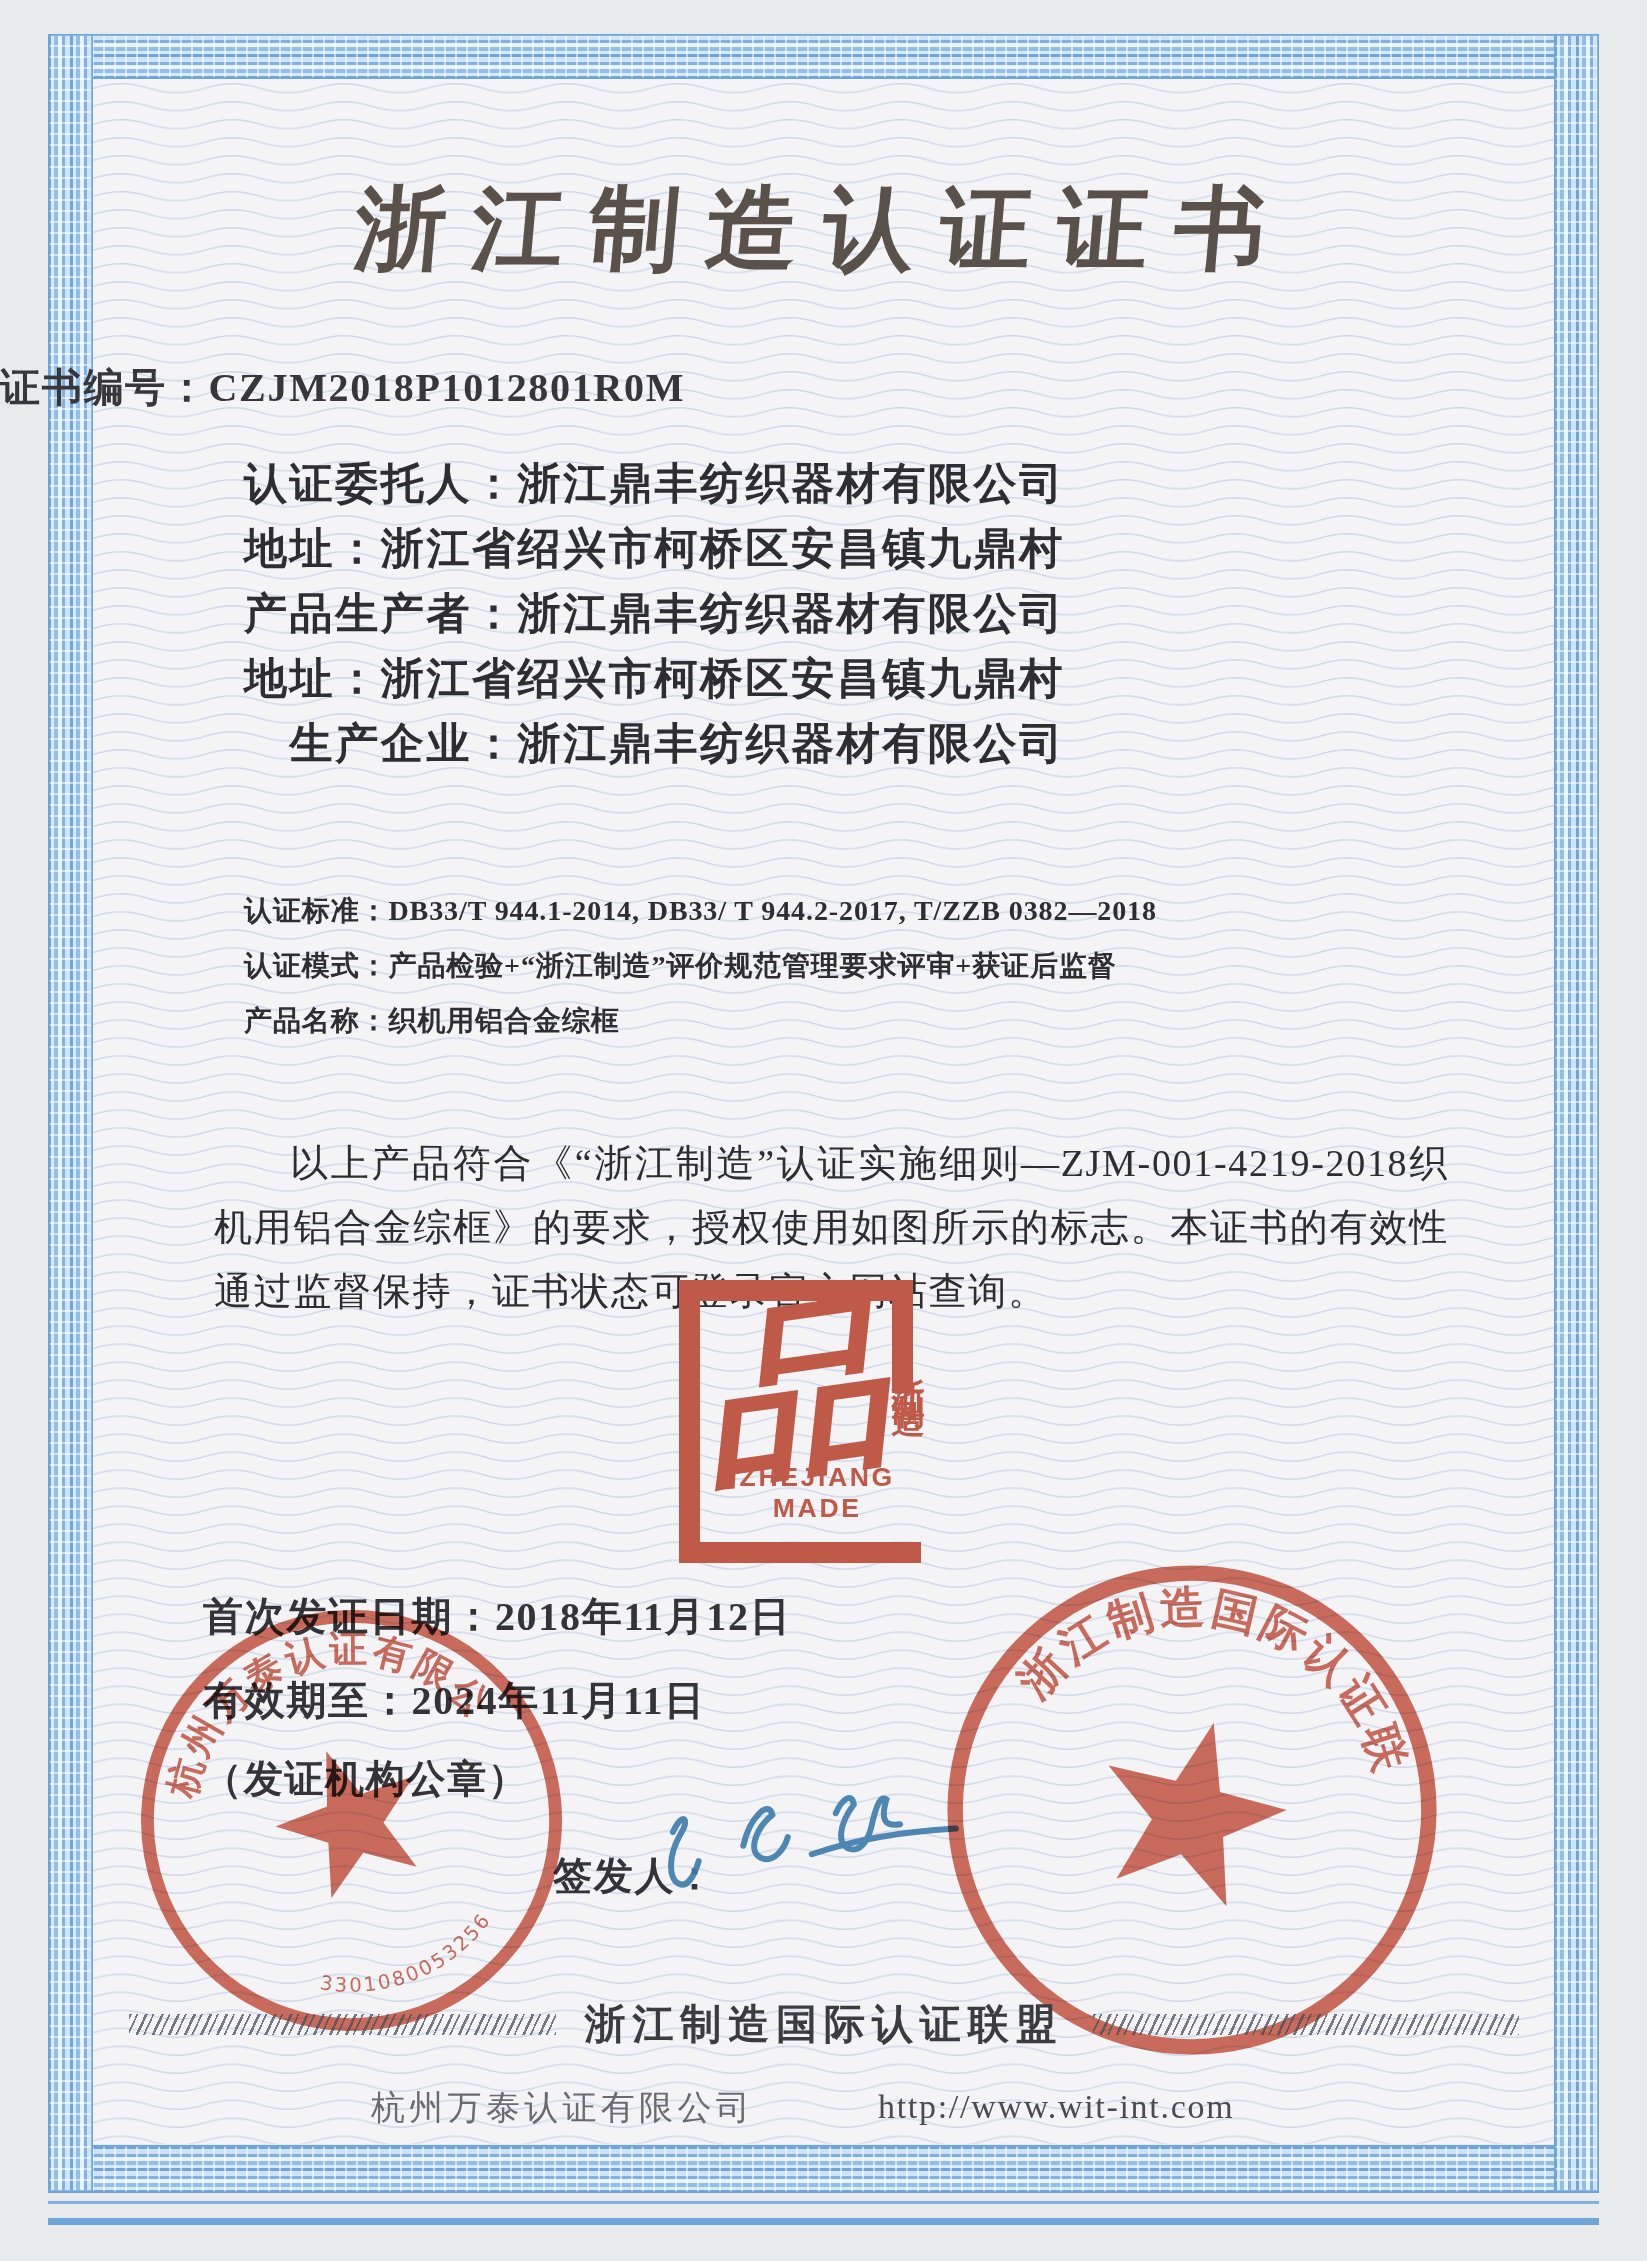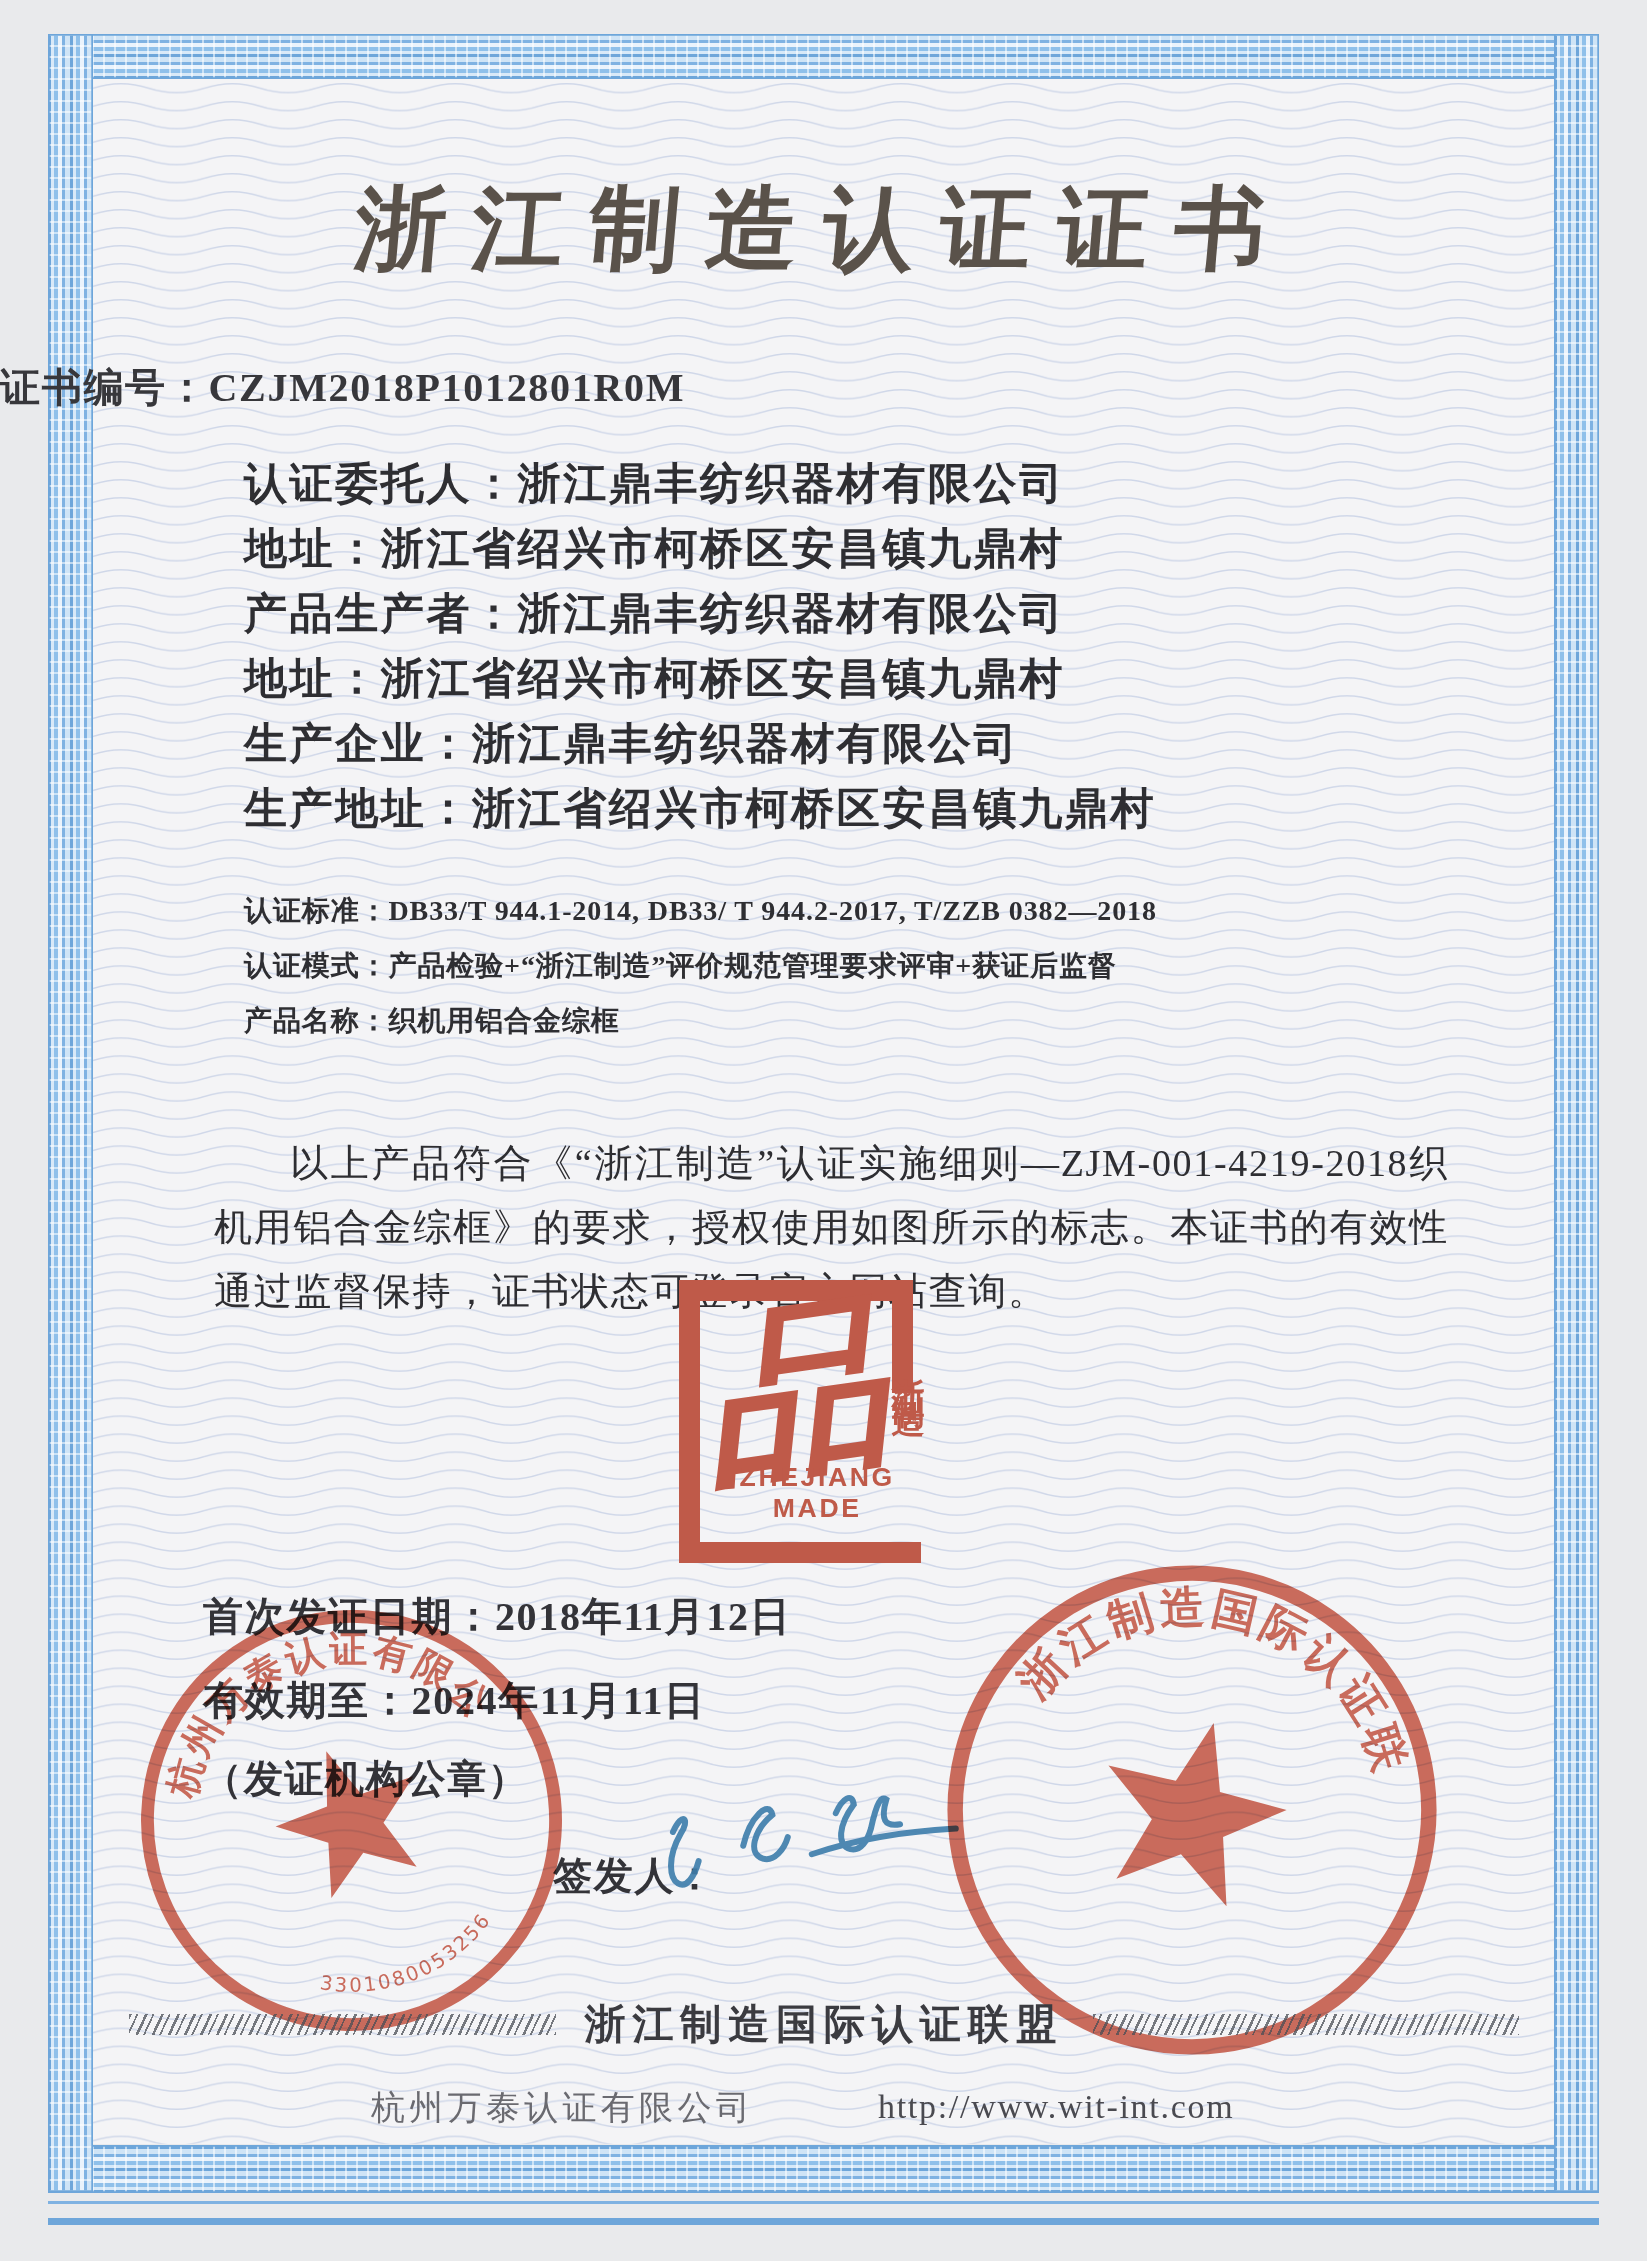--- a/index.html
+++ b/index.html
@@ -34,21 +34,21 @@
   .title{
     position:absolute;left:0;top:168px;width:100%;text-align:center;
     font-size:91px;font-weight:bold;color:#5a524a;letter-spacing:26px;
     transform:skewX(-5deg);
   }
   .cert-no{
     position:absolute;left:0;top:360px;width:100%;text-align:left;
     font-size:40px;color:#37373b;letter-spacing:1.7px;font-weight:600;
   }
   .fields{position:absolute;left:244px;top:455px;}
-  .fields .row{height:65px;font-size:43px;font-weight:600;letter-spacing:2.6px;white-space:nowrap;}
+  .fields .row{height:65px;font-size:43px;font-weight:600;letter-spacing:2.6px;white-space:nowrap;text-align:right;}
   .specs{position:absolute;left:244px;top:892px;}
   .specs .row{height:55px;font-size:28px;font-weight:600;letter-spacing:0.9px;white-space:nowrap;}
   .statement{
     position:absolute;left:214px;top:1131px;width:1235px;
     font-size:38px;line-height:64px;letter-spacing:1.7px;
     text-indent:2em;text-align:justify;margin:0;font-weight:500;
   }
   
   .logo{position:absolute;left:679px;top:1280px;width:283px;height:283px;color:#bf5a49;}
   .logo .bar{position:absolute;background:currentColor;}
@@ -122,21 +122,20 @@
   <div class="cert-no">
     <span>证书编号：</span><span>CZJM2018P1012801R0M</span>
   </div>
 
   <div class="fields">
     <div class="row"><span>认证委托人：</span><span>浙江鼎丰纺织器材有限公司</span></div>
     <div class="row"><span>地址：</span><span>浙江省绍兴市柯桥区安昌镇九鼎村</span></div>
     <div class="row"><span>产品生产者：</span><span>浙江鼎丰纺织器材有限公司</span></div>
     <div class="row"><span>地址：</span><span>浙江省绍兴市柯桥区安昌镇九鼎村</span></div>
     <div class="row"><span>生产企业：</span><span>浙江鼎丰纺织器材有限公司</span></div>
-    <div class="row"><span>生产地址：</span><span>浙江省绍兴市柯桥区安昌镇九鼎村</span></div>
   </div>
 
   <div class="specs">
     <div class="row"><span>认证标准：</span><span>DB33/T 944.1-2014, DB33/ T 944.2-2017, T/ZZB 0382—2018</span></div>
     <div class="row"><span>认证模式：</span><span>产品检验+“浙江制造”评价规范管理要求评审+获证后监督</span></div>
     <div class="row"><span>产品名称：</span><span>织机用铝合金综框</span></div>
   </div>
 
   <p class="statement">以上产品符合《“浙江制造”认证实施细则—ZJM-001-4219-2018织机用铝合金综框》的要求，授权使用如图所示的标志。本证书的有效性通过监督保持，证书状态可登录官方网站查询。</p>
 

